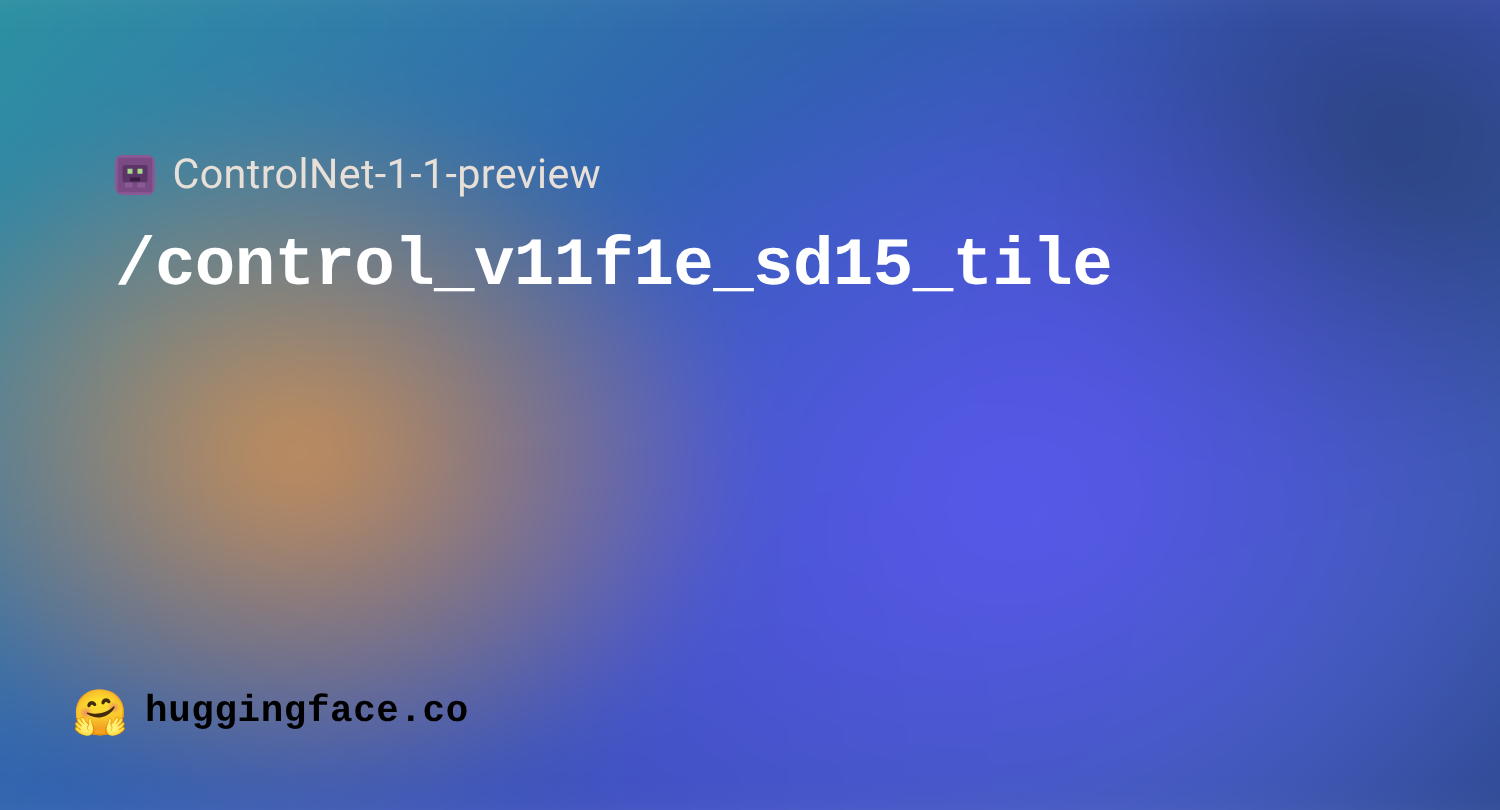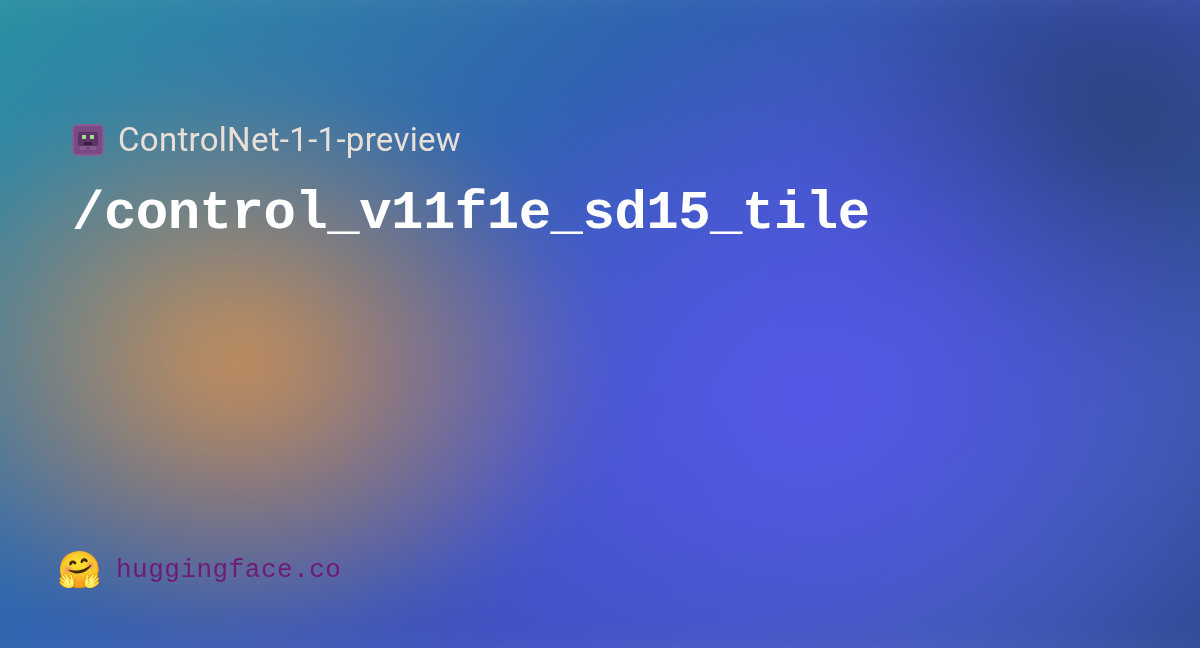--- a/index.html
+++ b/index.html
@@ -22,21 +22,21 @@
         radial-gradient(ellipse 600px 500px at 65% 60%, rgba(90, 90, 240, 0.9) 0%, transparent 65%),
         radial-gradient(ellipse 400px 350px at 85% 25%, rgba(30, 60, 90, 0.7) 0%, transparent 60%),
         linear-gradient(135deg, #2a9d9d 0%, #3080a8 20%, #3060b0 40%, #4050c0 60%, #3a5aa8 80%, #2a4088 100%);
       filter: blur(30px);
       transform: scale(1.2);
     }
     .content {
       position: relative;
       z-index: 1;
       height: 100%;
-      padding: 120px 60px 0 72px;
+      padding: 120px 60px 0 92px;
       display: flex;
       flex-direction: column;
     }
     .org-row {
       display: flex;
       align-items: center;
       gap: 14px;
       margin-bottom: 24px;
     }
     .org-icon {
@@ -78,23 +78,23 @@
     .hf-icon {
       width: 40px;
       height: 40px;
       font-size: 36px;
       line-height: 1;
       display: flex;
       align-items: center;
       justify-content: center;
     }
     .footer-text {
-      color: #701a75;
-      font-size: 26px;
-      font-weight: 400;
+      color: #000000;
+      font-size: 30px;
+      font-weight: 700;
       font-family: "SFMono-Regular", Consolas, "Liberation Mono", Menlo, monospace;
       letter-spacing: 0.5px;
     }
   </style>
 </head>
 <body>
 
 <div class="bg"></div>
 
 <div class="content">

